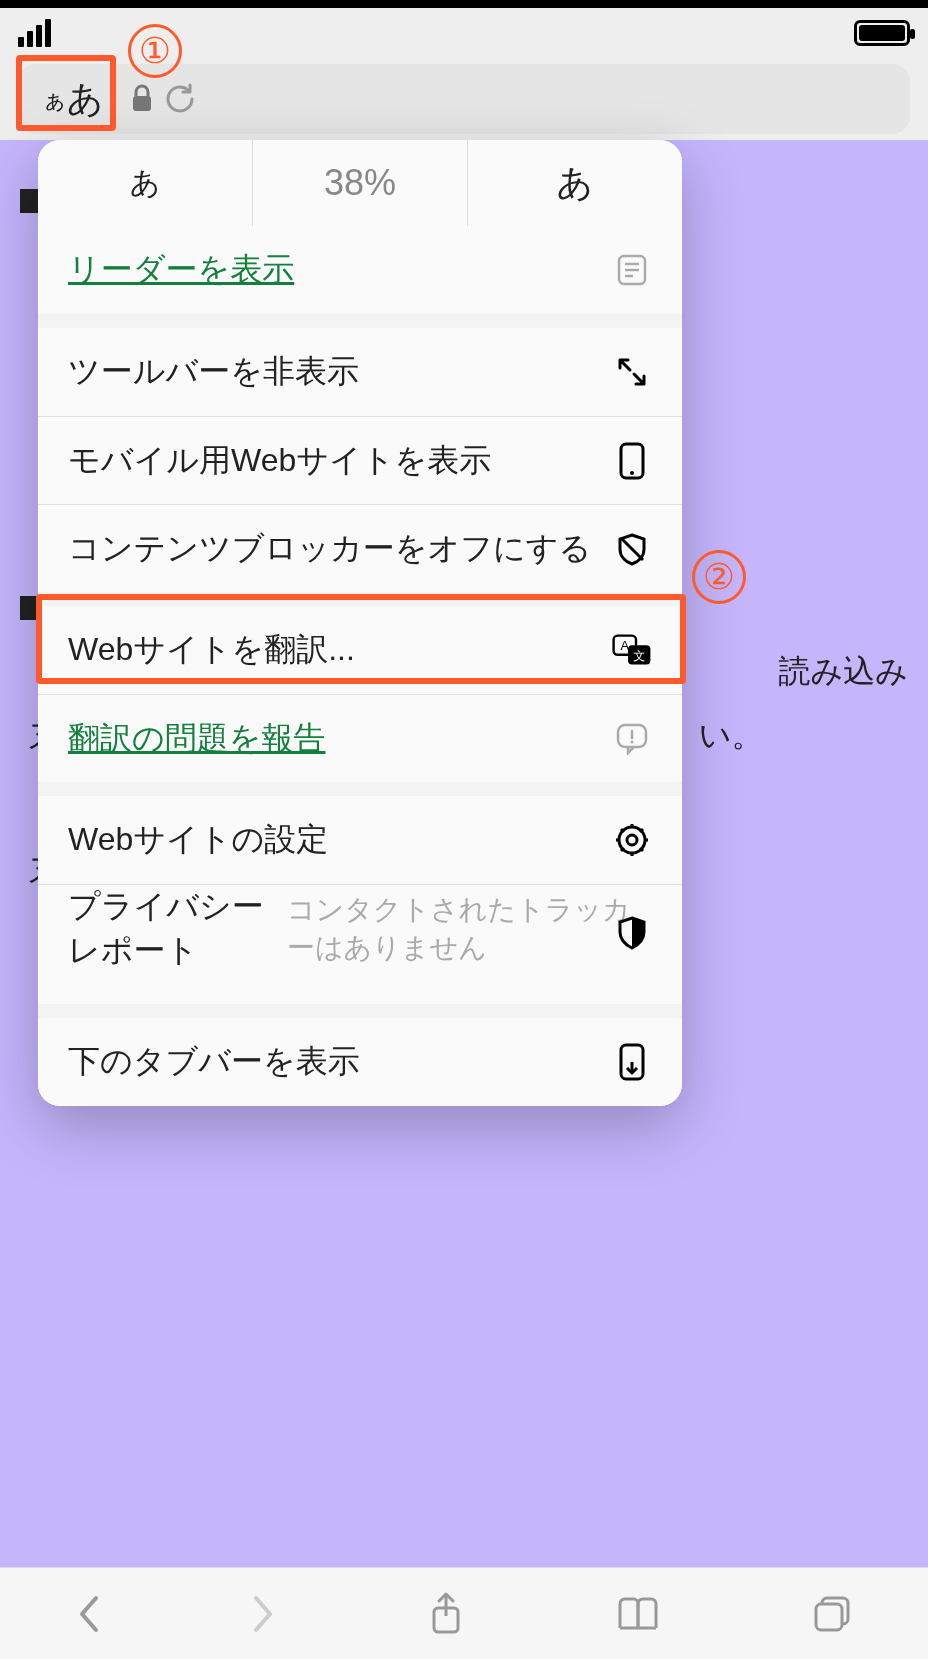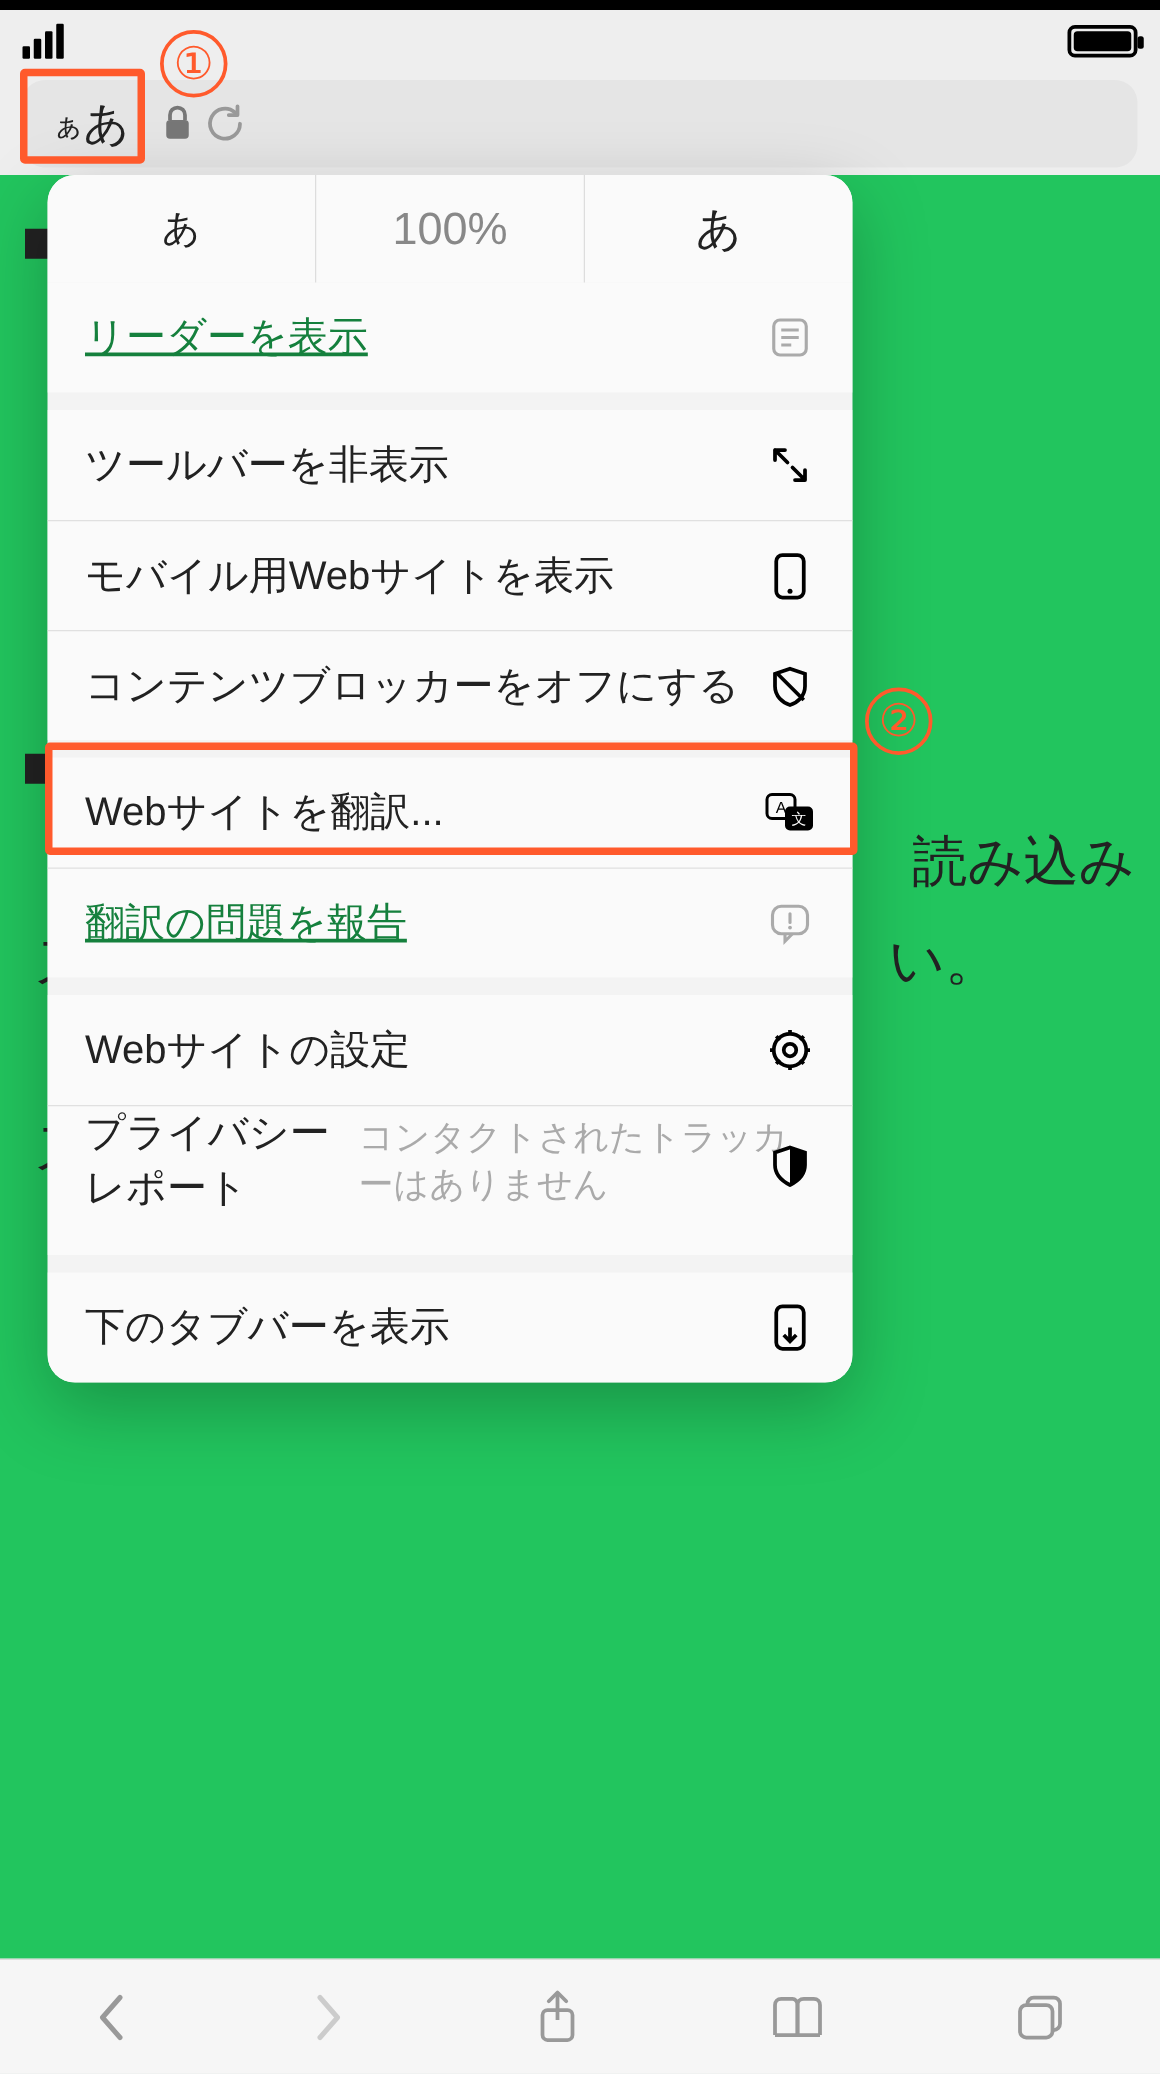--- a/index.html
+++ b/index.html
@@ -22,21 +22,21 @@
   .aa-btn .a1{font-size:24px;}
   .aa-btn .a2{font-size:36px;}
   .lock-icon { margin:0 8px 0 14px; color:#555; }
   .url-text { flex:1; font-size:37px; color:#333; letter-spacing:0.5px; white-space:nowrap; overflow:hidden; }
   .reload-icon { width:48px; color:#888; }
 
   .highlight-box-1 { position:absolute; top:55px; left:16px; width:100px; height:76px; border:6px solid #ff5a2c; border-radius:4px; z-index:50; }
   .ann-1 { position:absolute; top:20px; left:128px; font-size:46px; color:#ff5a2c; z-index:50; }
   .circ { display:inline-block; border:3px solid #ff5a2c; border-radius:50%; width:54px; height:54px; line-height:48px; text-align:center; font-size:36px; font-weight:400; }
 
-  .page-bg { position:absolute; top:140px; left:0; right:0; bottom:92px; background:#22c55e; padding:30px 20px; font-size:44px; color:#222; }
+  .page-bg { position:absolute; top:140px; left:0; right:0; bottom:92px; background:#c4b5fd; padding:46px 20px; font-size:32px; color:#222; }
   .page-bg .blk { display:inline-block; width:24px; height:24px; background:#222; margin-right:6px; vertical-align:2px; }
   .bg-line1 { margin-top:0; }
   .bg-line2 { margin-top:370px; }
   .bg-line3 { margin-top:20px; white-space:nowrap; }
   .bg-line4 { margin-top:20px; }
   .bg-line5 { margin-top:90px; }
 
   .popover { position:absolute; top:140px; left:38px; width:644px; border-radius:22px; box-shadow:0 20px 60px rgba(0,0,0,.25); overflow:hidden; z-index:10; background:#f3f3f3; }
   .zoom-row { display:flex; height:86px; background:#fafafa; }
   .zoom-row > div { flex:1; display:flex; align-items:center; justify-content:center; border-right:1px solid #ddd; font-size:36px; color:#222; }
@@ -111,21 +111,21 @@
     <div class="bg-line5" style="padding-left:6px;"><span>ヌ</span></div>
   </div>
 
   <div class="popover">
 
     <div class="zoom-row">
       <div class="small">
           <span>あ</span>
         </div>
       <div class="mid">
-          <span>100%</span>
+          <span>38%</span>
         </div>
       <div>
           <span>あ</span>
         </div>
     </div>
 
     <div class="menu-group">
       <div class="menu-item disabled">
         <span>リーダーを表示</span>
         <span class="icon-slot disabled">

